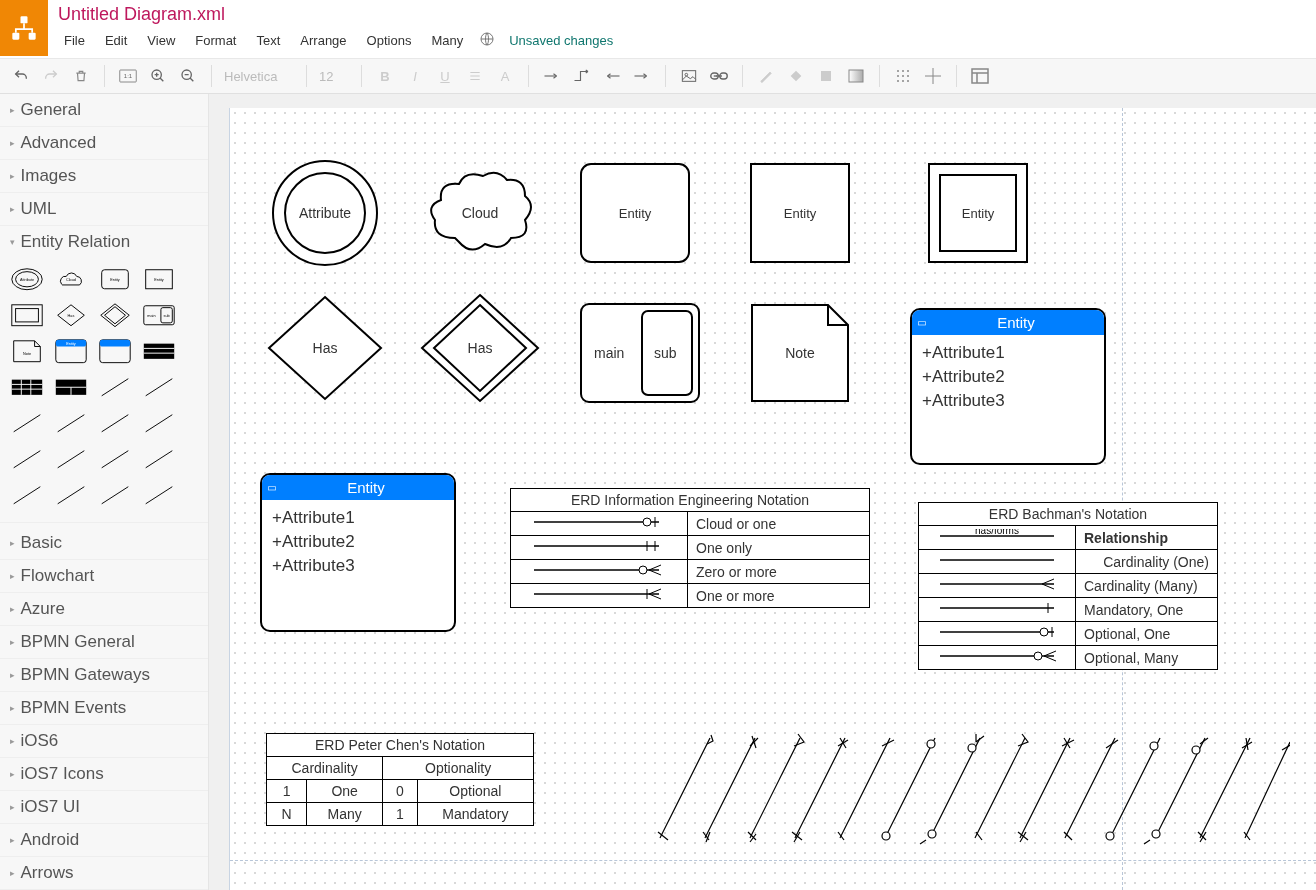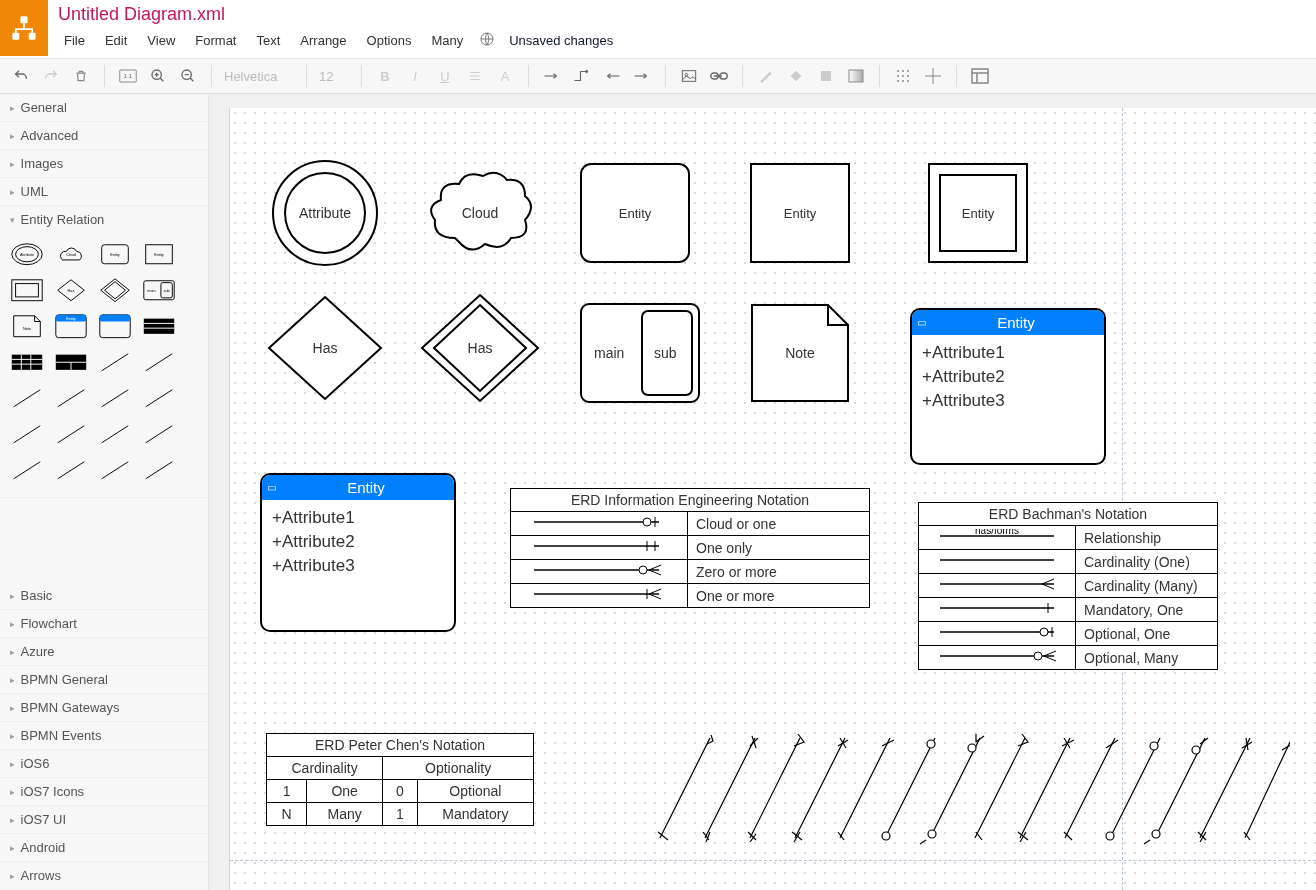--- a/index.html
+++ b/index.html
@@ -6,33 +6,33 @@
   .app{display:flex;flex-direction:column;width:1316px;height:890px;background:#fff;}
   
   .header{display:flex;align-items:flex-start;background:#fff;border-bottom:1px solid #e8e8e8;}
   .logo{width:48px;height:56px;background:#f08705;display:flex;align-items:center;justify-content:center;}
   .logo svg{width:28px;height:28px;}
   .header-inner{flex:1;display:flex;flex-direction:column;}
   .title{font-size:18px;color:#be185d;padding:4px 10px 2px;}
   .menubar{display:flex;align-items:center;gap:0;padding:2px 6px 6px;}
   .menubar .mitem{padding:4px 10px;cursor:pointer;}
   .globe{margin:0 6px;color:#777;}
-  .unsaved{color:#0f172a;margin-left:8px;}
+  .unsaved{color:#0f766e;margin-left:8px;}
   
   .toolbar{display:flex;align-items:center;background:#f7f7f7;border-bottom:1px solid #e0e0e0;height:34px;padding:0 8px;gap:4px;}
   .toolbar .sep{width:1px;height:22px;background:#ddd;margin:0 6px;}
   .tbtn{width:26px;height:26px;display:flex;align-items:center;justify-content:center;color:#666;cursor:pointer;border-radius:2px;}
   .tbtn.disabled{color:#ccc;}
   .toolbar input{border:none;background:transparent;color:#bbb;width:70px;font-size:13px;}
   .toolbar input.size{width:30px;}
   
   .body{flex:1;display:flex;overflow:hidden;}
   .sidebar{width:208px;background:#f7f7f7;border-right:1px solid #e5e5e5;display:flex;flex-direction:column;overflow:hidden;}
   .pal{border-bottom:1px solid #eee;}
-  .pal-title{display:flex;align-items:center;padding:6px 10px;font-size:13px;color:#555;cursor:pointer;}
+  .pal-title{display:flex;align-items:center;padding:6px 10px;font-size:17px;color:#555;cursor:pointer;}
   .pal-title::before{content:"▸";font-size:9px;color:#999;margin-right:6px;}
   .pal.open .pal-title::before{content:"▾";}
   .pal-body{display:none;flex-wrap:wrap;padding:4px 6px 10px;gap:2px;}
   .pal.open .pal-body{display:flex;}
   .shape-thumb{width:42px;height:34px;display:flex;align-items:center;justify-content:center;cursor:grab;}
   .shape-thumb svg{max-width:38px;max-height:30px;}
   .spacer{flex:1;}
   .resizer{width:6px;cursor:col-resize;background:#f0f0f0;}
   
   .canvas-wrap{flex:1;position:relative;background:#f0f0f0;overflow:hidden;}
@@ -617,27 +617,27 @@
           <table class="erd" style="width:300px;margin-left:8px;">
             <tbody>
                 <tr>
                   <th colspan="2">ERD Bachman's Notation</th>
                 </tr>
             <tr>
                   <td style="width:140px;"><svg width="130" height="14">
                       <line x1="8" y1="7" x2="122" y2="7" class="conn-line"></line>
                       <text x="65" y="5" font-size="10" text-anchor="middle">has/forms</text>
                     </svg></td>
-                  <td style="text-align:left;">Relationship</td>
+                  <td style="text-align:left;font-weight:bold;">Relationship</td>
                 </tr>
             <tr>
                   <td><svg width="130" height="14">
                       <line x1="8" y1="7" x2="122" y2="7" class="conn-line"></line>
                     </svg></td>
-                  <td style="text-align:left;">Cardinality (One)</td>
+                  <td style="text-align:right;">Cardinality (One)</td>
                 </tr>
             <tr>
                   <td><svg width="130" height="14">
                       <line x1="8" y1="7" x2="122" y2="7" class="conn-line"></line>
                       <path d="M110 7 L122 2 M110 7 L122 12" stroke="#000"></path>
                     </svg></td>
                   <td style="text-align:left;">Cardinality (Many)</td>
                 </tr>
             <tr>
                   <td><svg width="130" height="14">

